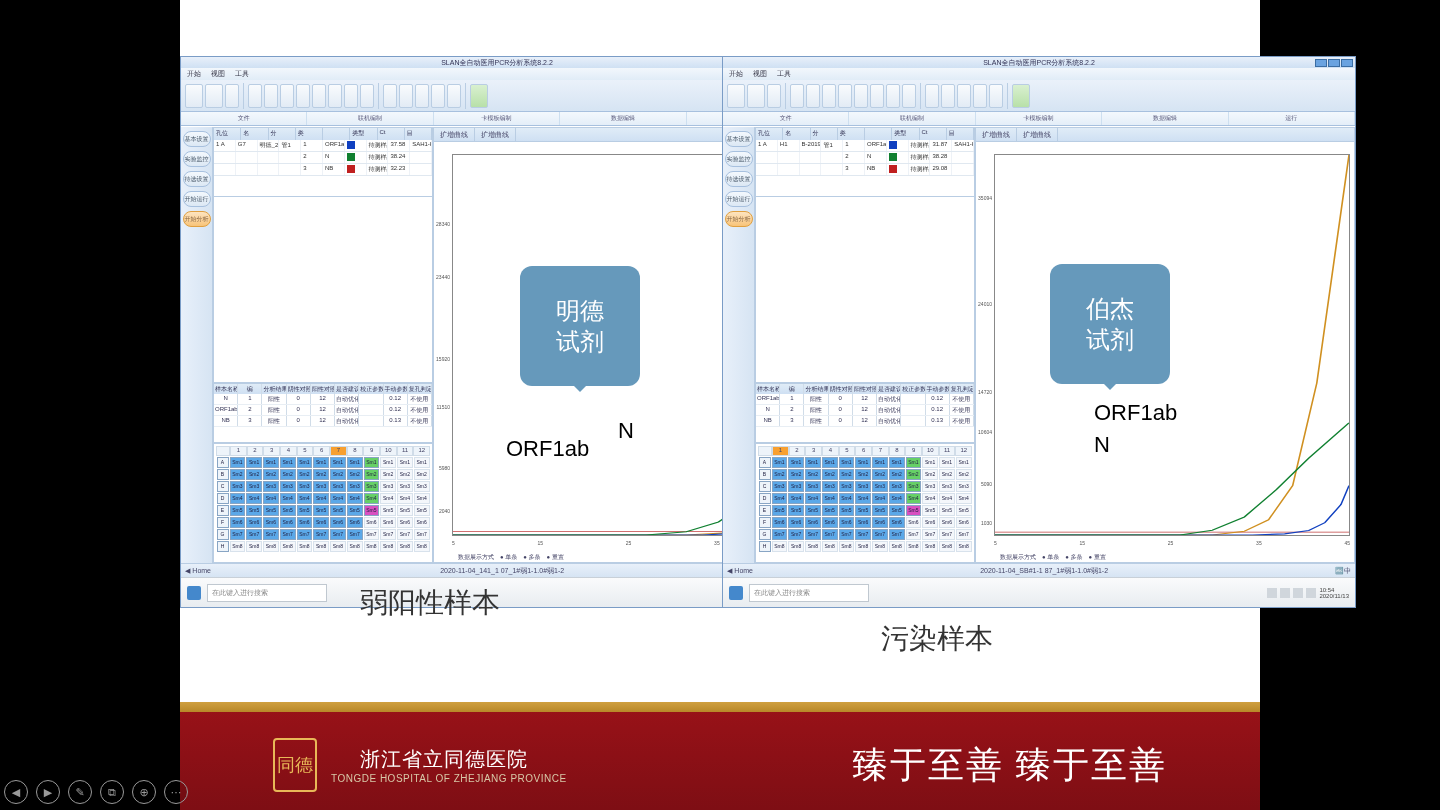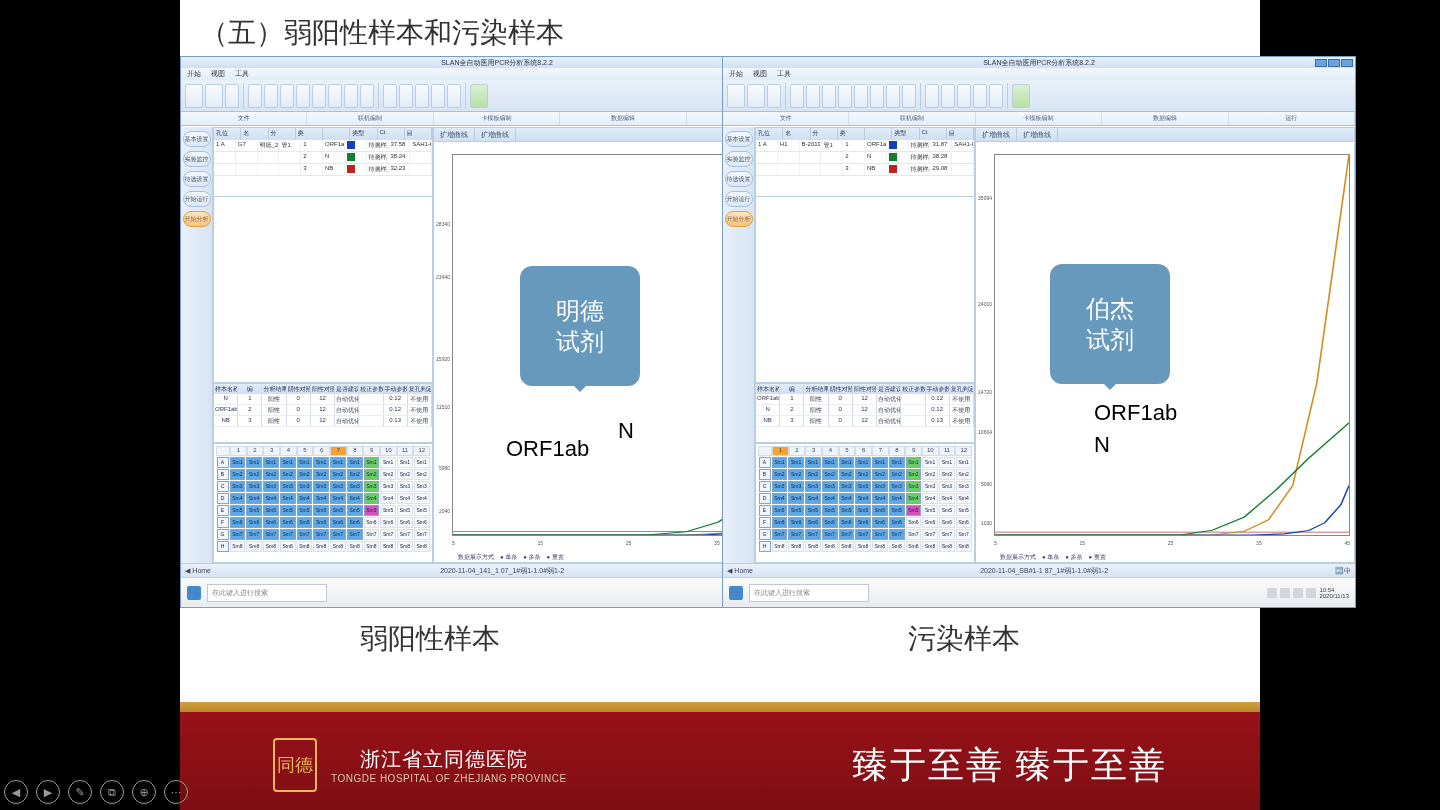--- a/index.html
+++ b/index.html
@@ -58,38 +58,37 @@
 .callout { position: absolute; width: 120px; height: 120px; background: #6699bb; border-radius: 12px; display: flex; align-items: center; justify-content: center; color: #fff; font-size: 24px; text-align: center; line-height: 1.3; }
 .callout::after { content: ""; position: absolute; bottom: -20px; left: 46px; border: 14px solid transparent; border-top-color: #6699bb; }
 .chart-label { position: absolute; font-size: 22px; color: #000; }
 .statusbr { position: absolute; left: 0; right: 0; bottom: 30px; height: 14px; background: linear-gradient(#e8f0fa,#d6e4f3); border-top: 1px solid #b9cde3; font-size: 7px; color: #446; display: flex; align-items: center; padding: 0 4px; justify-content: space-between; }
 .taskbar { position: absolute; left: 0; right: 0; bottom: 0; height: 30px; background: linear-gradient(#fafbfc,#e8ecf0); border-top: 1px solid #c8d0d8; display: flex; align-items: center; font-size: 7px; color: #444; }
 .taskbar .start { width: 14px; height: 14px; margin: 0 6px; background: #4488cc; border-radius: 2px; }
 .taskbar .search { width: 120px; height: 18px; border: 1px solid #c0c8d0; background: #fff; margin-right: auto; padding-left: 4px; display: flex; align-items: center; color: #888; }
 .taskbar .tray { display: flex; gap: 3px; align-items: center; margin-right: 6px; }
 .taskbar .tray span { width: 10px; height: 10px; background: #d0d6dc; }
 .caption { position: absolute; font-size: 28px; color: #333; font-family: SimSun, serif; }
-.caption-left { left: 180px; top: 620px; }
-.caption-right { left: 728px; top: 620px; }
+.caption-left { left: 180px; top: 584px; }
+.caption-right { left: 701px; top: 620px; }
 .footer { position: absolute; left: 0; right: 0; bottom: 0; height: 108px; background: linear-gradient(#9a1218,#7e0e14); }
 .footer-top { height: 10px; background: linear-gradient(#d0a040,#b88828); }
 .footer-content { display: flex; align-items: center; height: 106px; padding: 0 93px; justify-content: space-between; }
 .hosp { display: flex; align-items: center; gap: 14px; }
 .hosp-logo { width: 44px; height: 54px; border: 2px solid #e8b858; border-radius: 4px; display: flex; align-items: center; justify-content: center; color: #e8b858; font-size: 18px; }
 .hosp-txt .cn { font-size: 20px; color: #fff; letter-spacing: 1px; margin-left: 29px; }
 .hosp-txt .en { font-size: 10px; color: #d8c8a8; letter-spacing: 0.5px; }
 .motto { font-size: 36px; color: #fff; font-family: "STXingkai", cursive; letter-spacing: 2px; }
 .playctrl { position: absolute; left: 4px; bottom: 6px; display: flex; gap: 8px; z-index: 10; }
 .playctrl .pbtn { width: 24px; height: 24px; border: 1.5px solid #999; border-radius: 50%; display: flex; align-items: center; justify-content: center; color: #999; font-size: 11px; background: rgba(0,0,0,0.1); }
 </style>
 </head>
 <body>
 
 <div class="slide">
-  <div class="slide-title">（五）弱阳性样本和污染样本</div>
 
   <div class="app-pane app-left">
     <div class="titlebar">
       <span>SLAN全自动医用PCR分析系统8.2.2</span>
       <div class="winbtns">
         <span></span>
         <span></span>
         <span></span>
       </div>
     </div>

